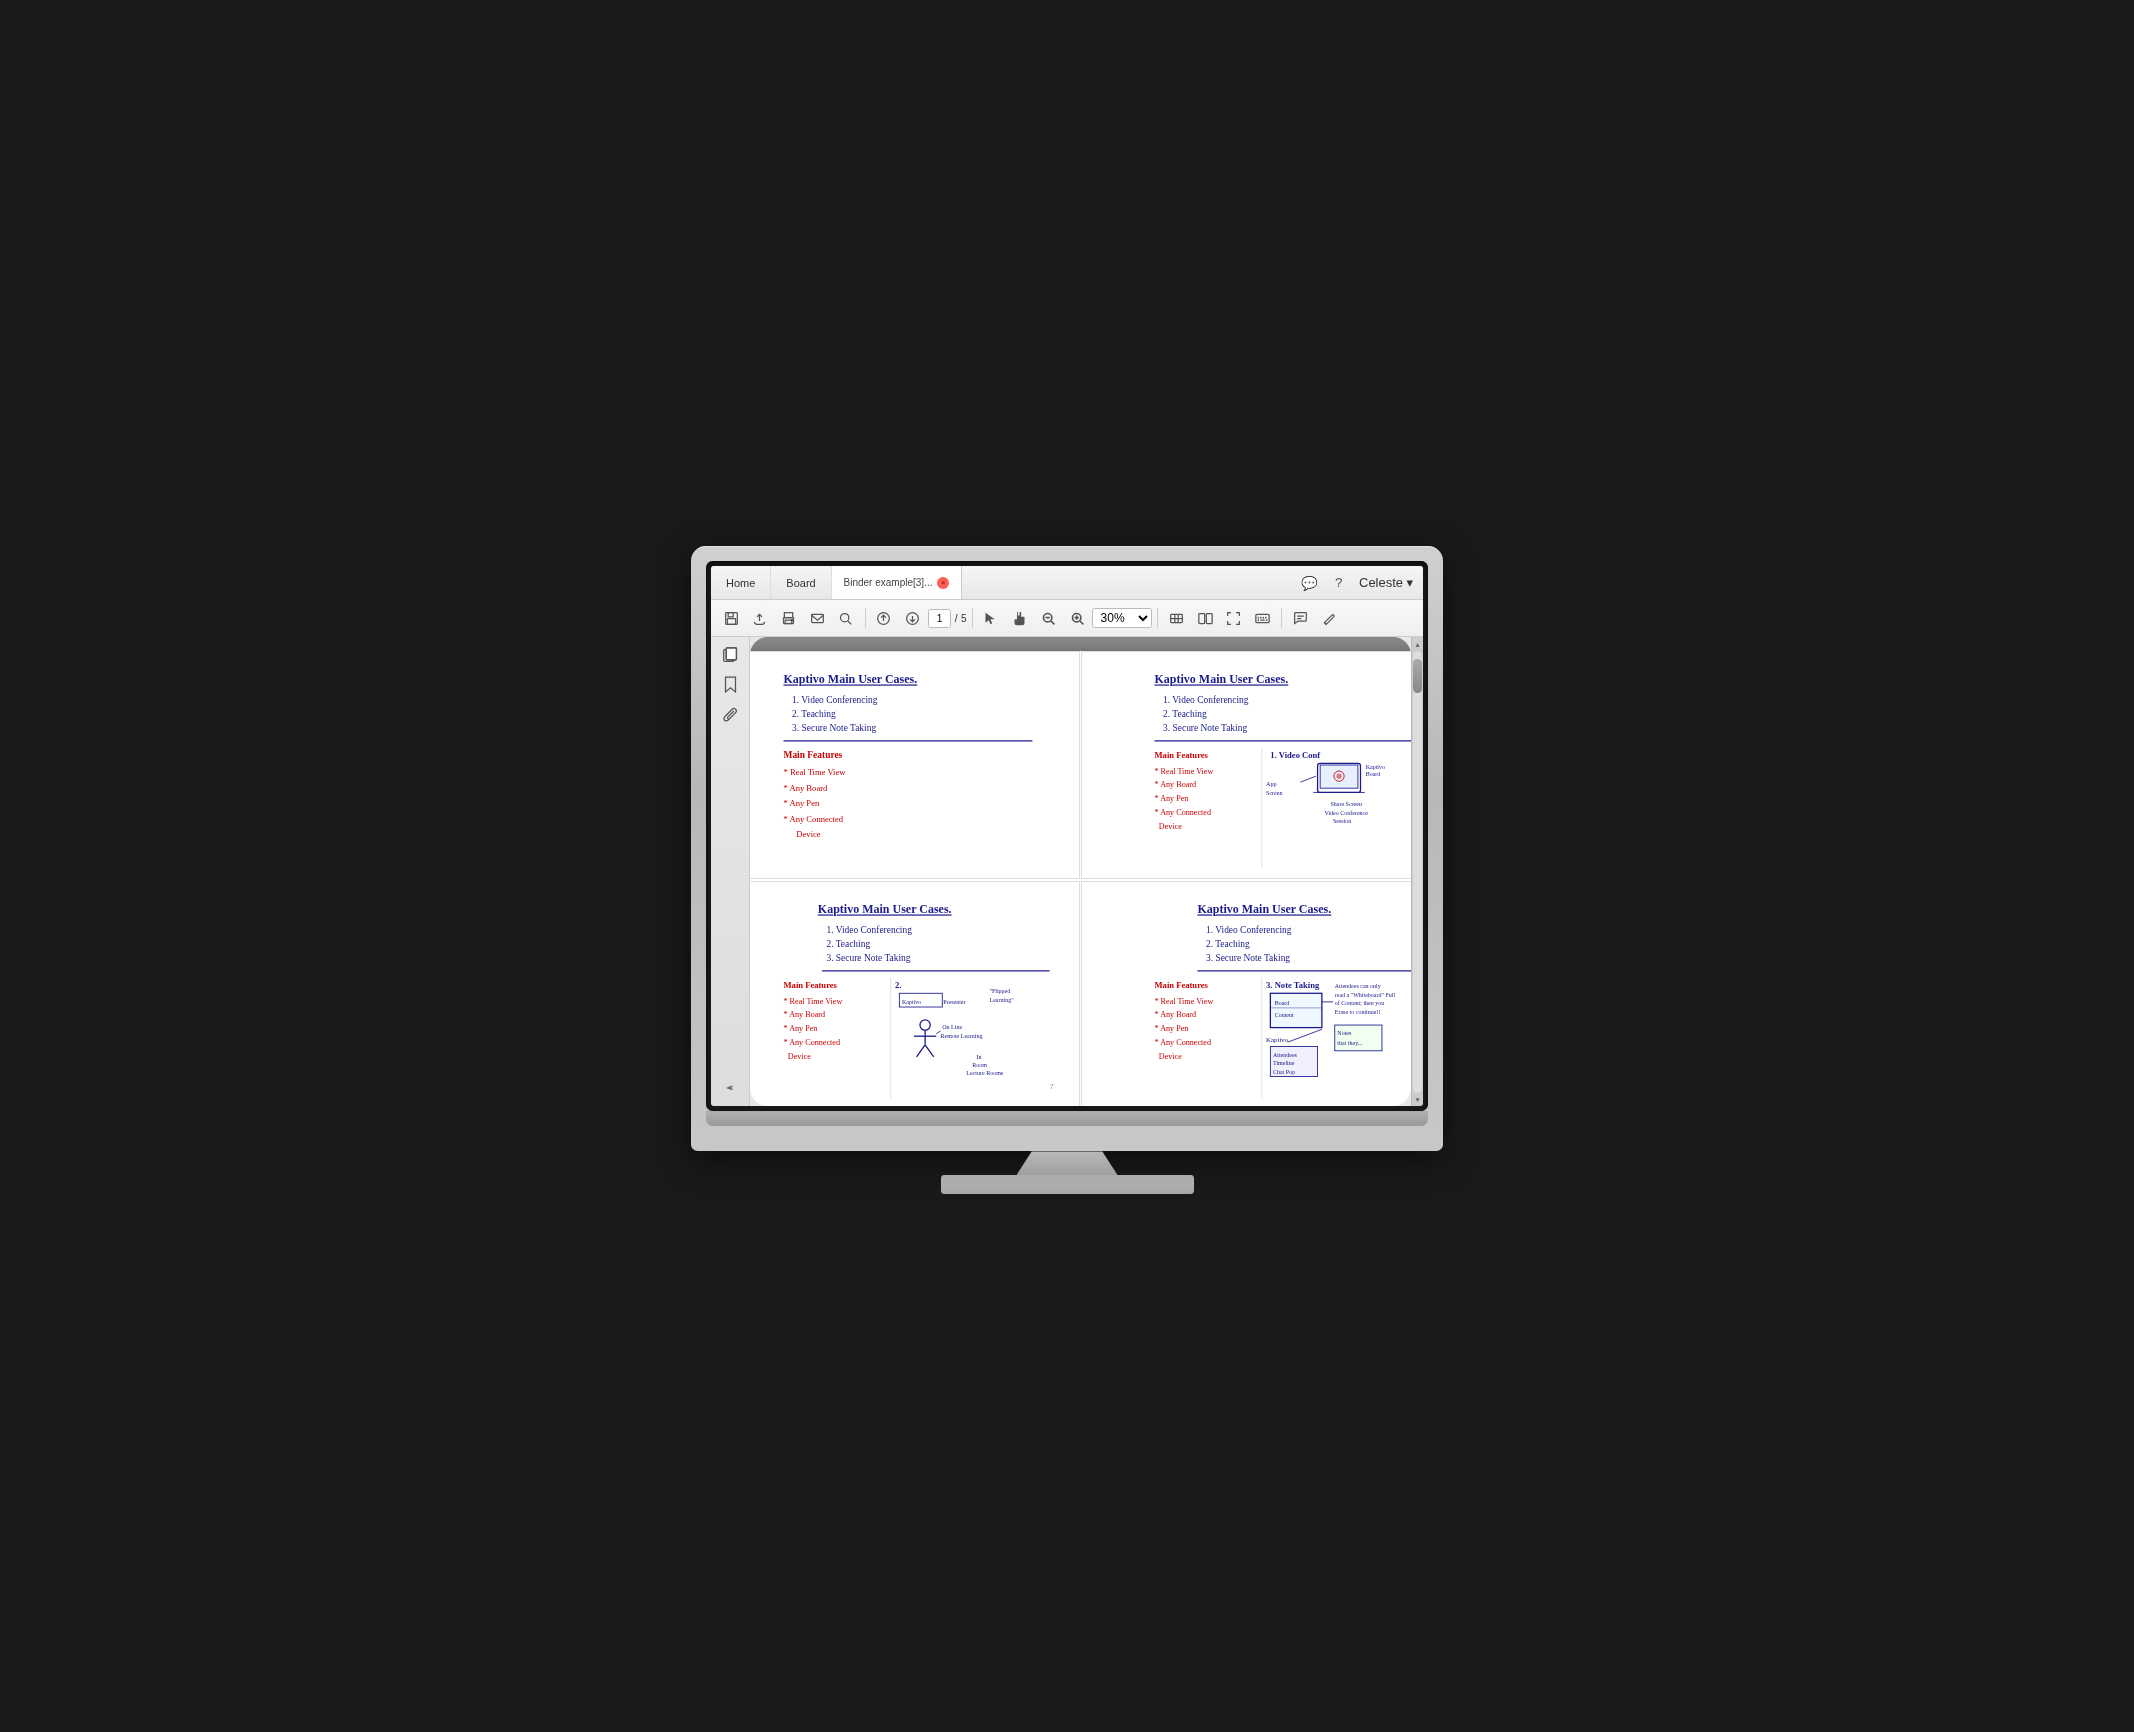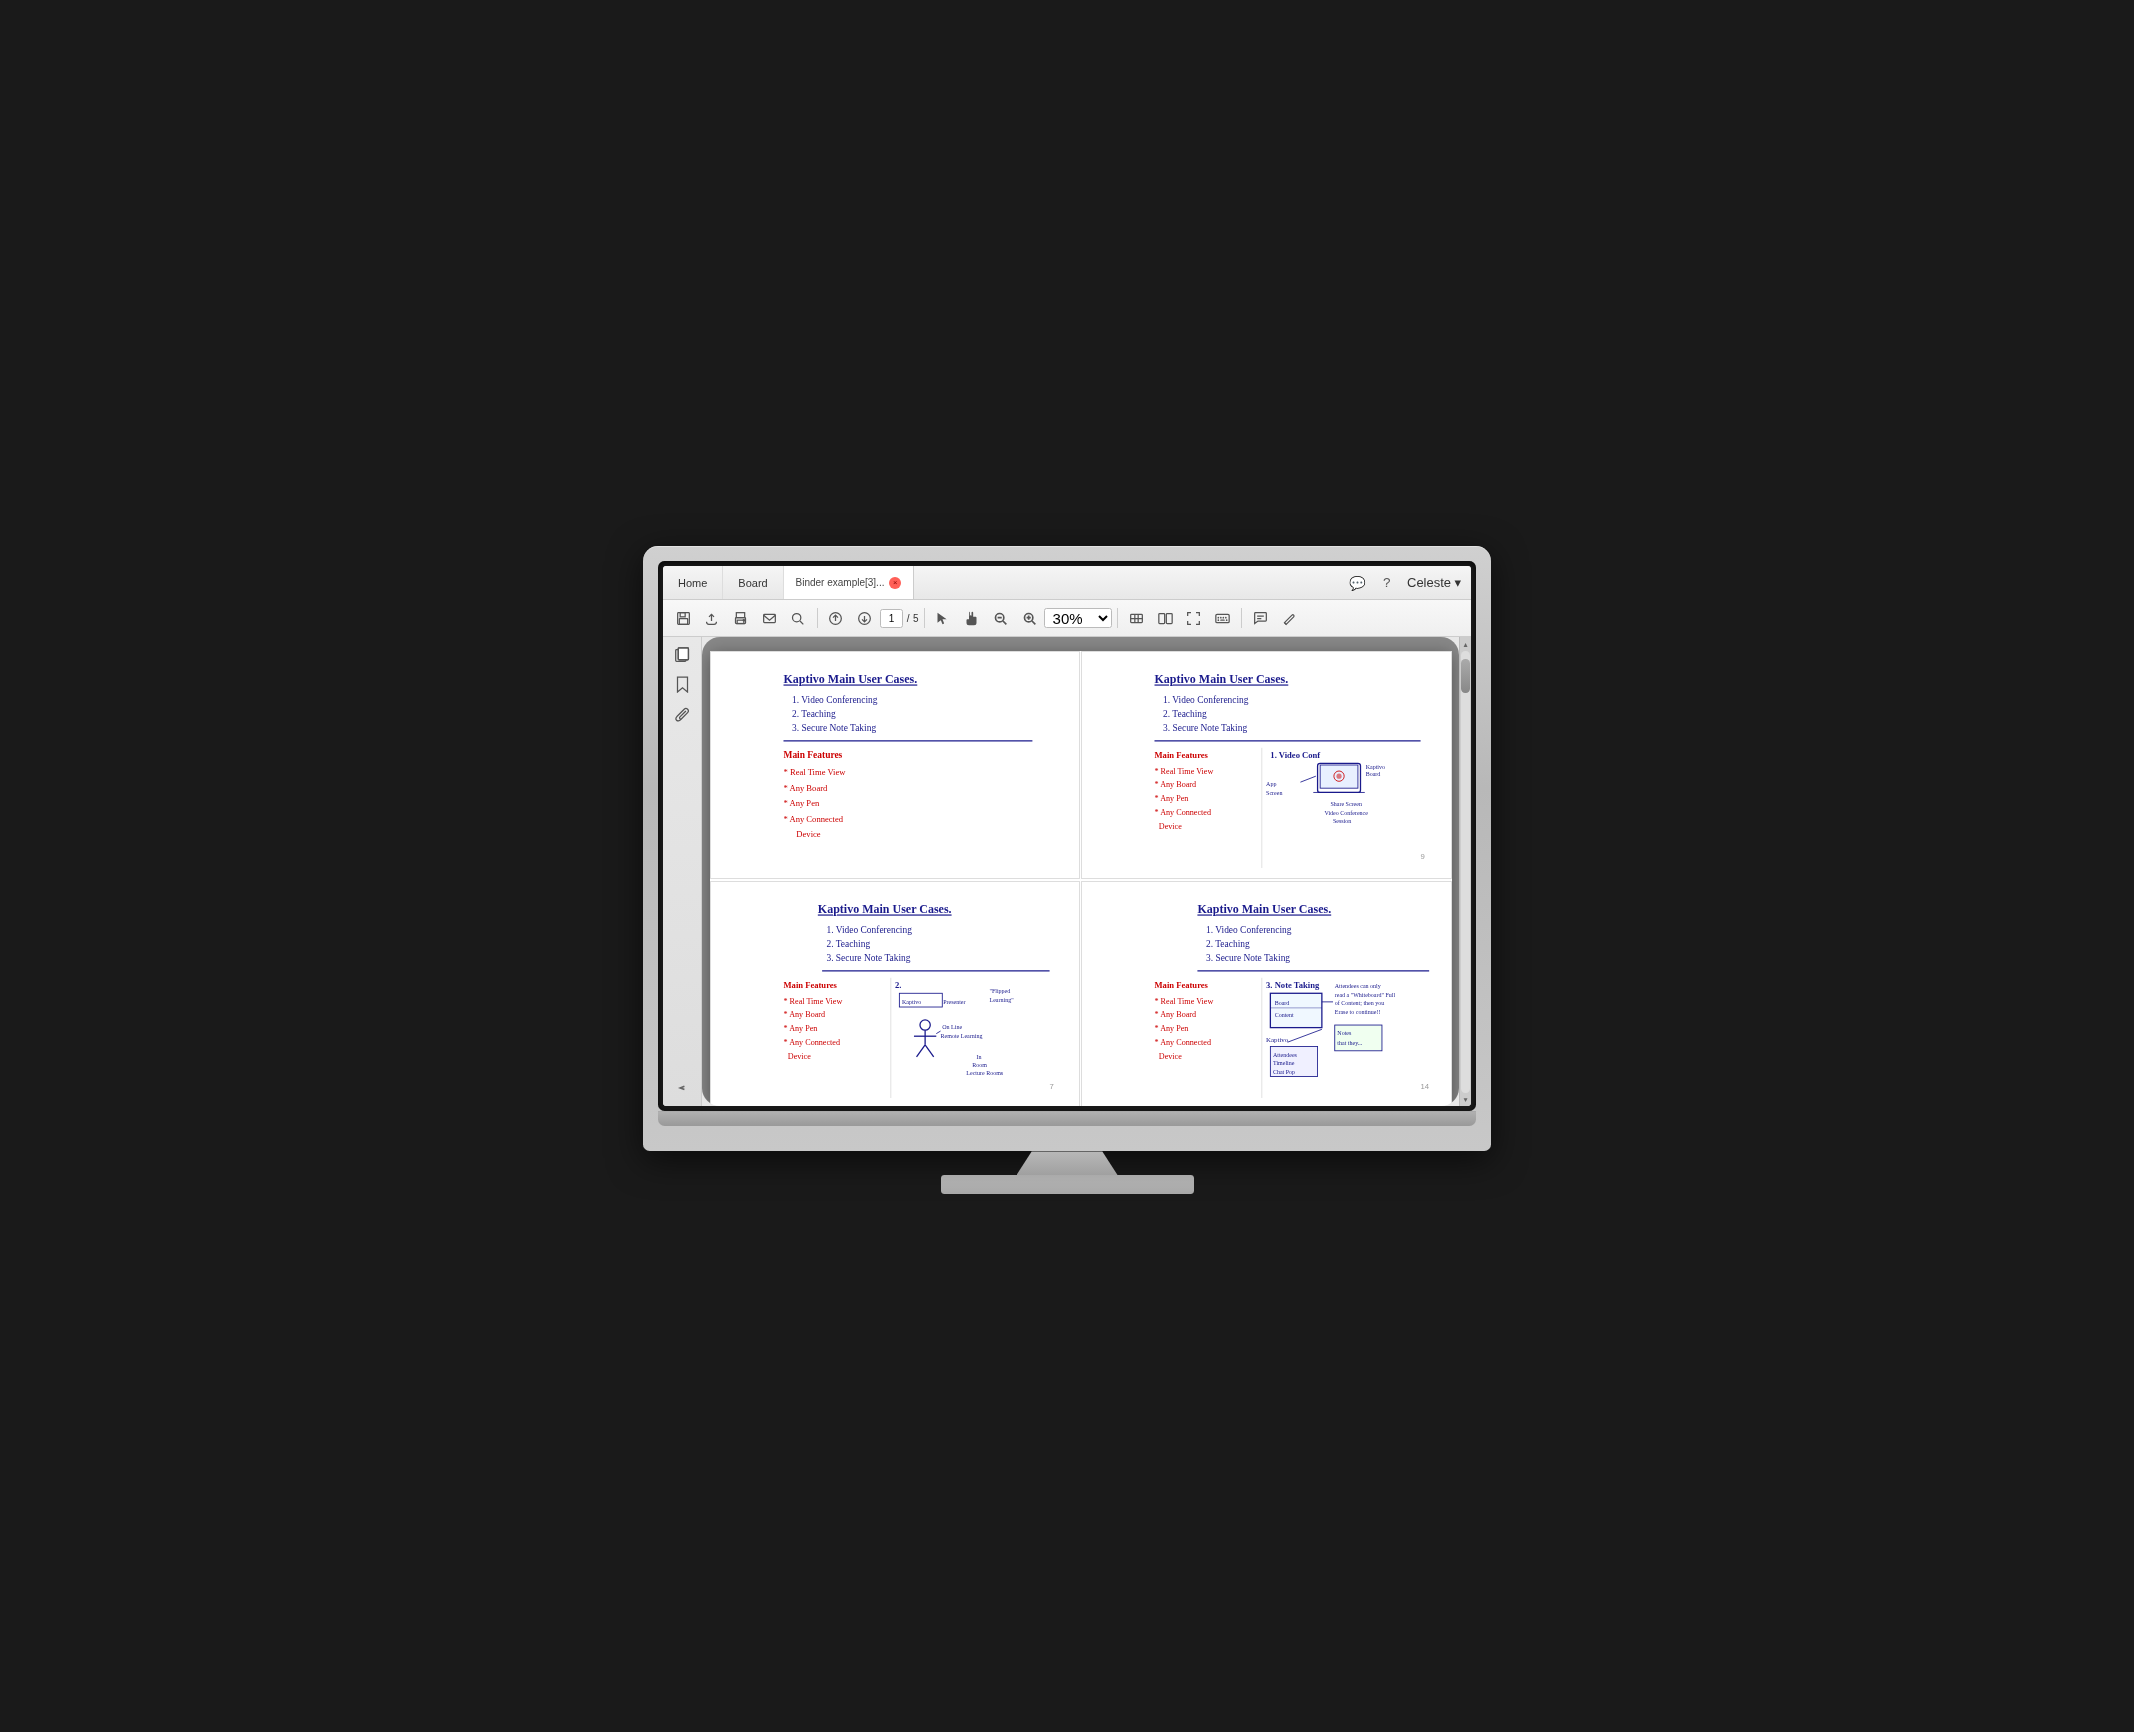--- a/index.html
+++ b/index.html
@@ -12,21 +12,21 @@
       font-family: -apple-system, BlinkMacSystemFont, 'Segoe UI', sans-serif;
     }
 
     .monitor-wrapper {
       display: flex;
       flex-direction: column;
       align-items: center;
     }
 
     .monitor-body {
-      width: 848px;
+      width: 752px;
       background: linear-gradient(180deg, #d0d0d0 0%, #b8b8b8 40%, #c8c8c8 100%);
       border-radius: 15px 15px 6.7px 6.7px;
       padding: 15px 15px 25px 15px;
       box-shadow: 0 8.4px 34px rgba(0,0,0,0.6), inset 0 0.8px 0 rgba(255,255,255,0.5);
       position: relative;
       margin-top: 8px;
     }
 
     .screen-bezel {
       background: #1a1a1a;
@@ -166,21 +166,21 @@
       border: 0.8px solid #bbb;
       border-radius: 2.5px;
       font-size: 10px;
       background: #fff;
     }
 
     .zoom-select {
       height: 20px;
       border: 0.8px solid #bbb;
       border-radius: 2.5px;
-      font-size: 15px;
+      font-size: 12px;
       padding: 0 3.4px;
       background: #fff;
       cursor: pointer;
     }
 
     
     .main-area {
       display: flex;
       flex: 1;
       overflow: hidden;

